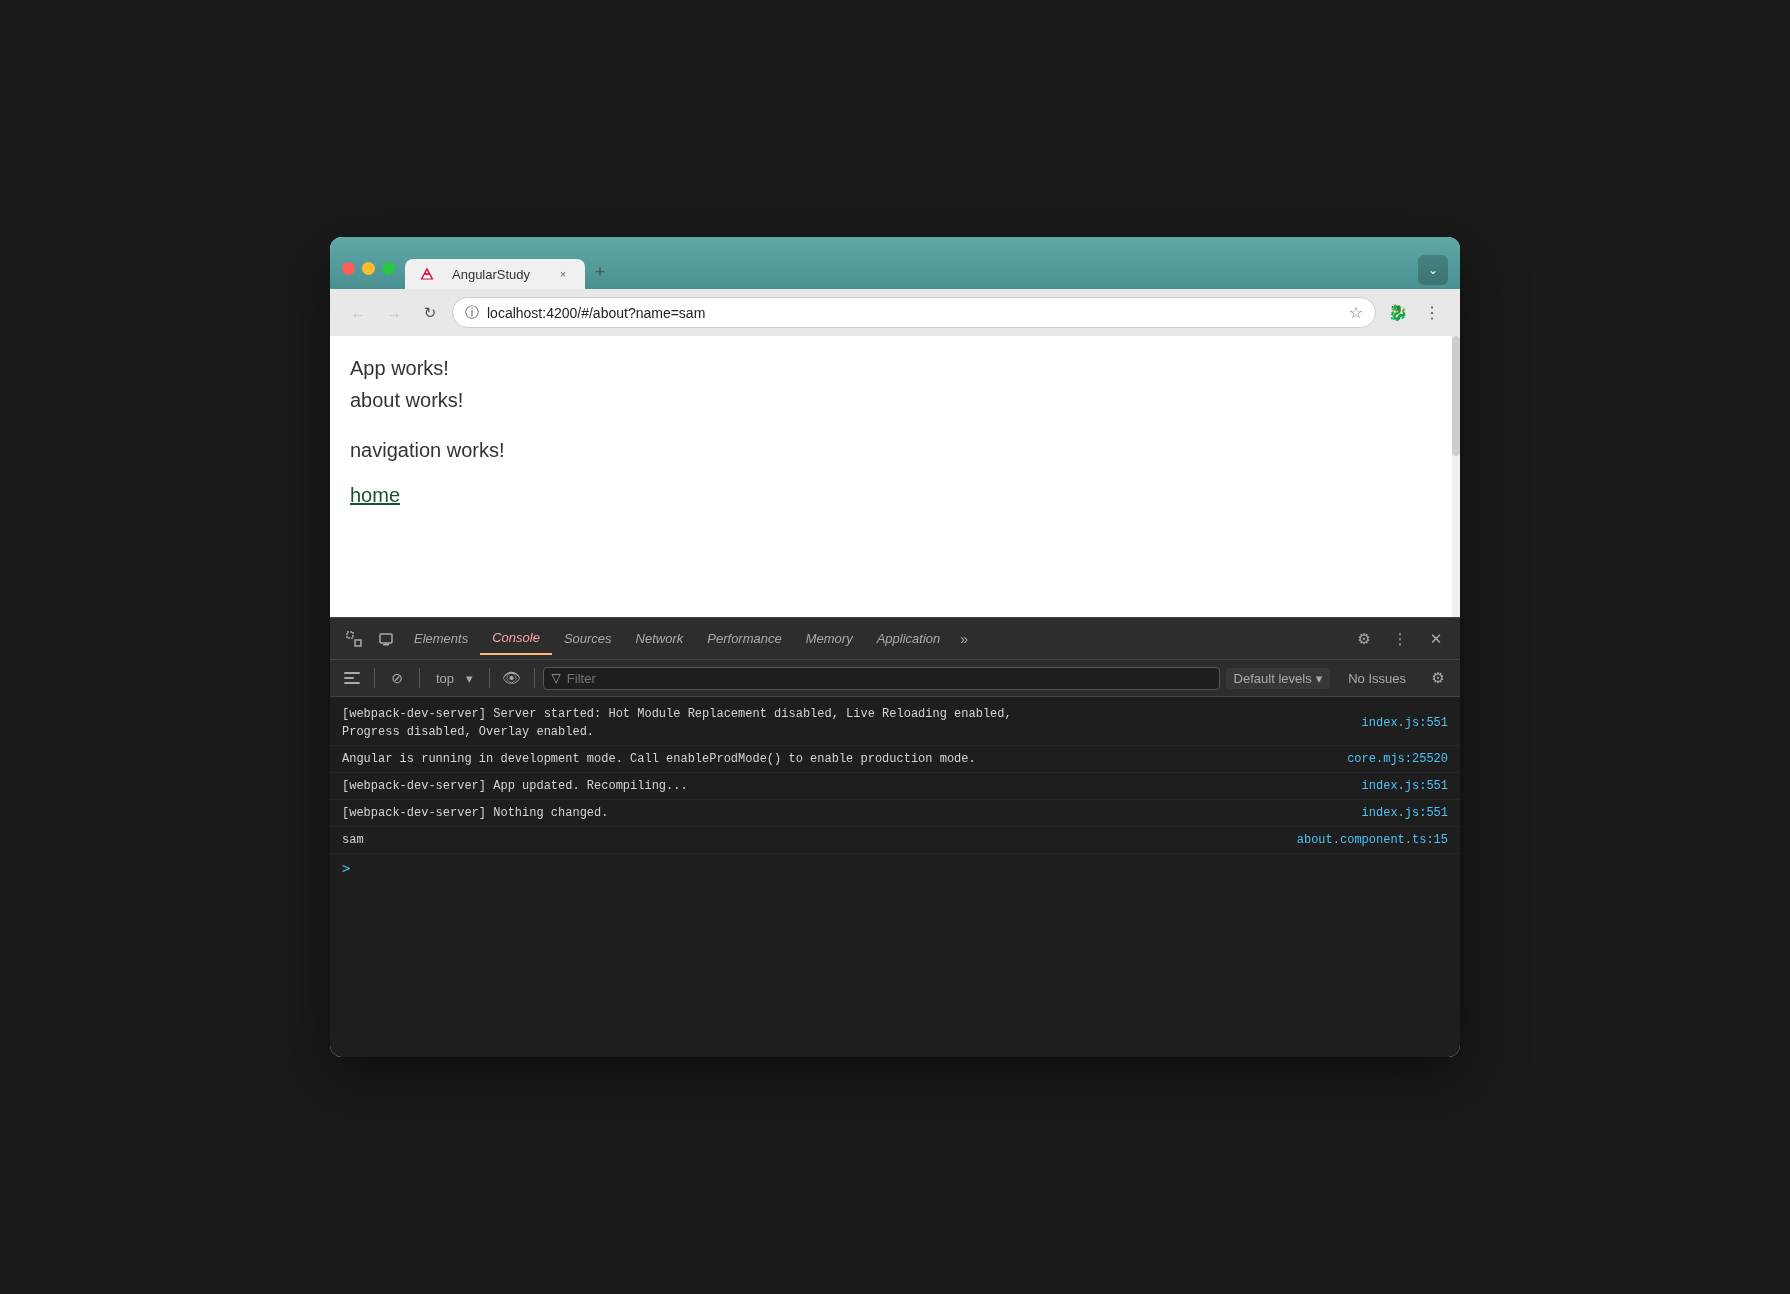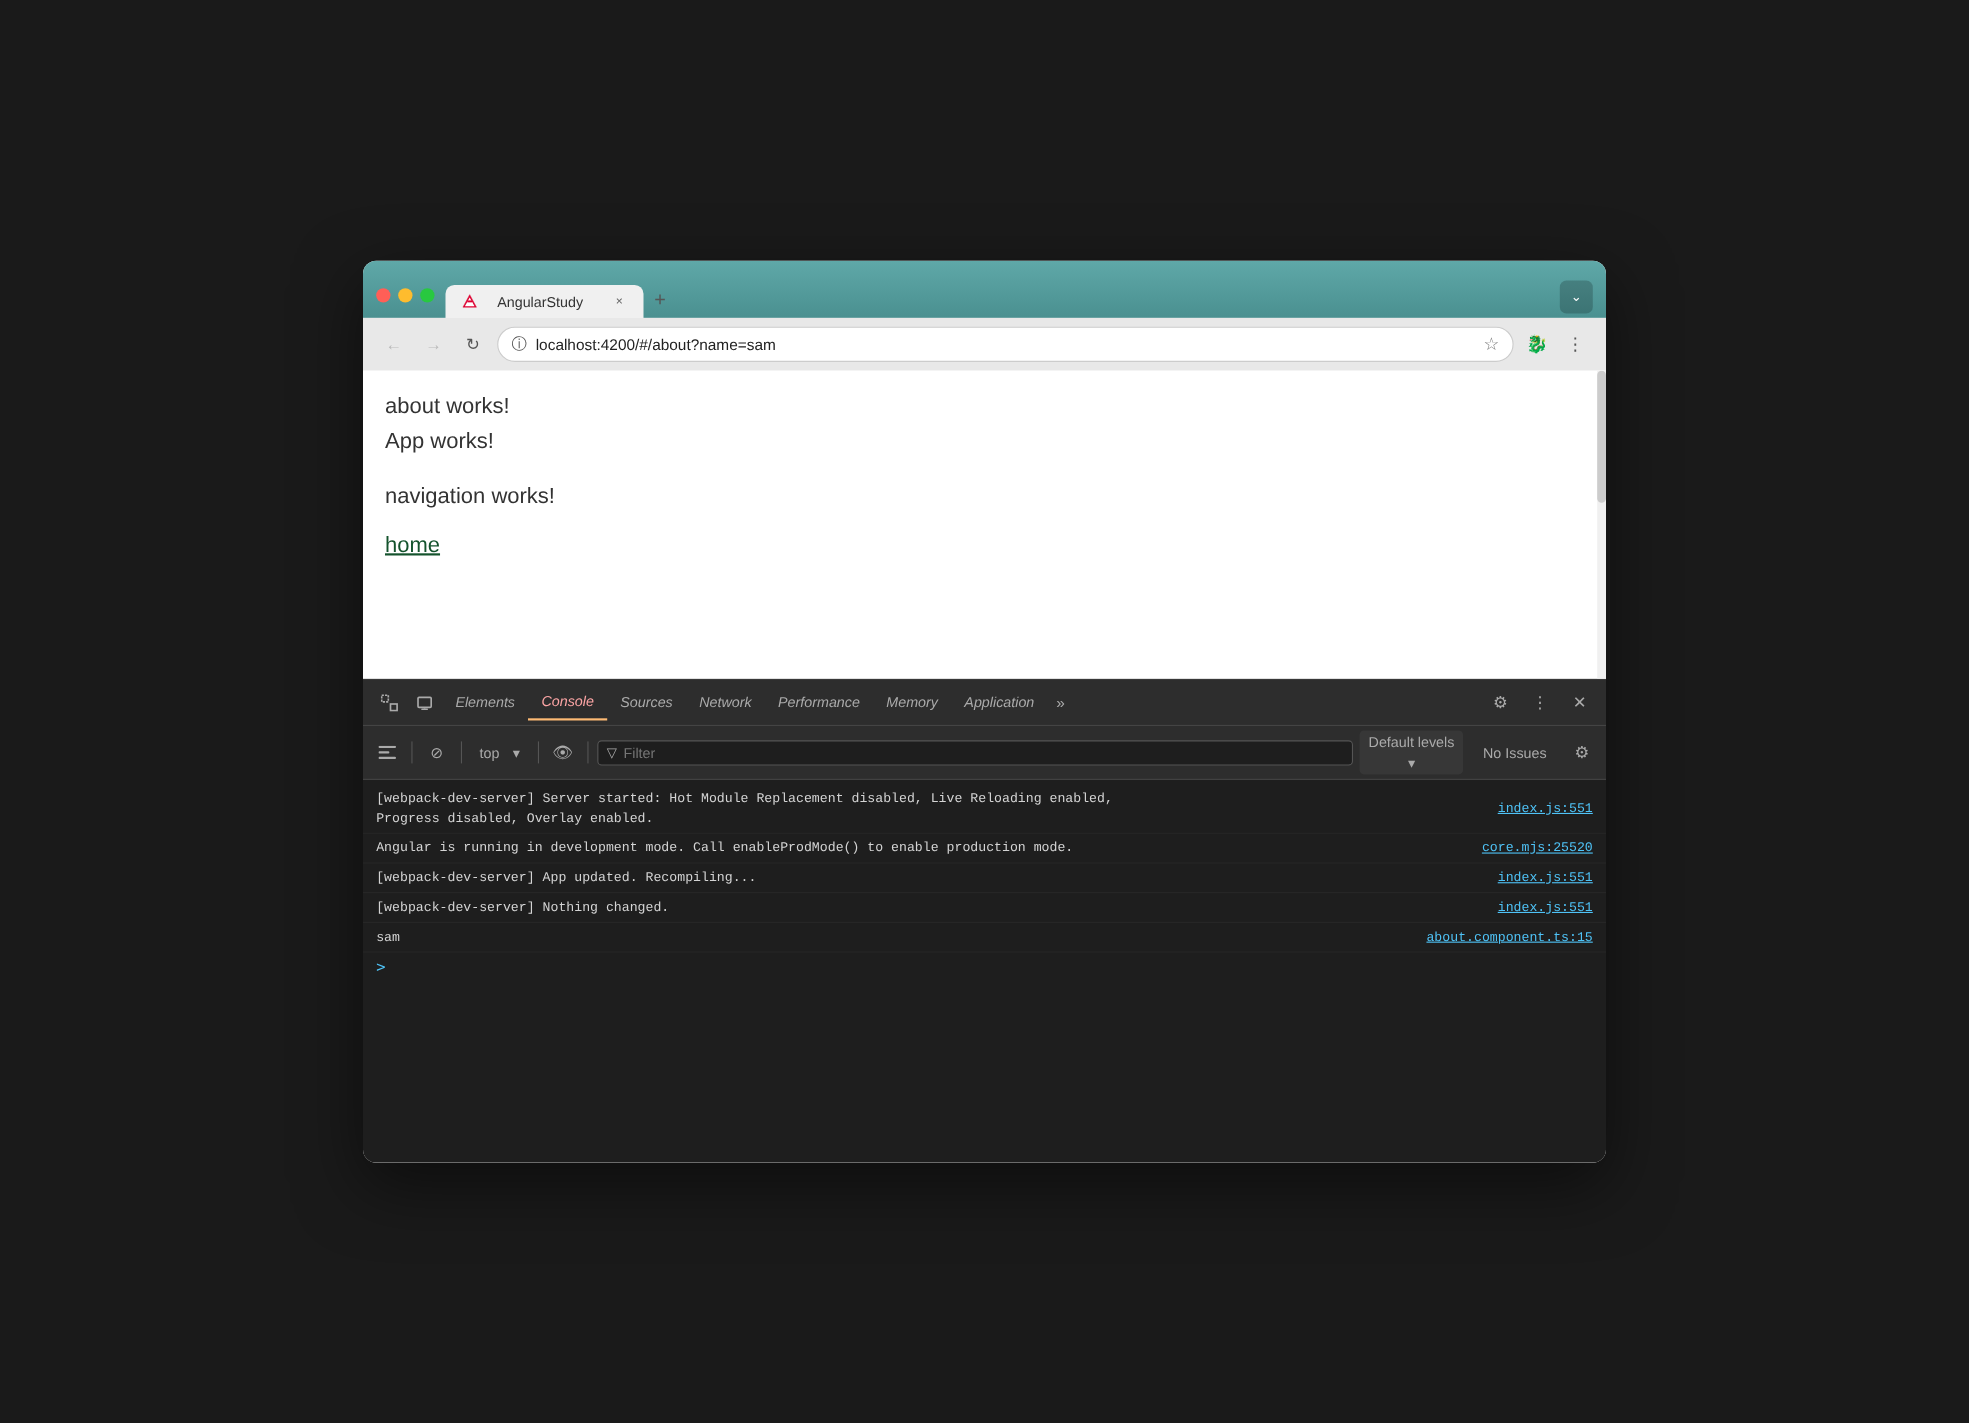--- a/index.html
+++ b/index.html
@@ -335,21 +335,20 @@
     .ct-levels-btn {
       display: flex;
       align-items: center;
       gap: 4px;
       padding: 3px 8px;
       color: #aaa;
       cursor: pointer;
       border-radius: 4px;
       font-size: 13px;
       background: rgba(255,255,255,0.05);
-      flex-direction: column;
     }
     .ct-issues-btn {
       padding: 3px 10px;
       color: #aaa;
       font-size: 13px;
       cursor: pointer;
     }
     .ct-settings-btn {
       width: 28px;
       height: 28px;
@@ -380,21 +379,20 @@
       white-space: pre-wrap;
       word-break: break-all;
       line-height: 1.5;
     }
     .console-line .src {
       color: #4fc3f7;
       font-size: 12px;
       cursor: pointer;
       white-space: nowrap;
       margin-left: 16px;
-      text-decoration: underline;
     }
     .console-prompt {
       padding: 6px 12px;
       display: flex;
       align-items: center;
       gap: 8px;
     }
     .prompt-arrow {
       color: #4fc3f7;
       font-size: 14px;
@@ -448,22 +446,22 @@
       <span class="address-text">localhost:4200/#/about?name=sam</span>
       <span class="address-star">☆</span>
     </div>
     <div class="nav-extras">
       <div class="nav-ext-btn">🐉</div>
       <div class="nav-ext-btn">⋮</div>
     </div>
   </div>
 
   <div class="page-content">
+    <p class="page-text">App works!</p>
     <p class="page-text">about works!</p>
-    <p class="page-text">App works!</p>
     <br>
     <p class="page-text">navigation works!</p>
     <br>
     <a class="page-link">home</a>
     <div class="scrollbar-track">
       <div class="scrollbar-thumb"></div>
     </div>
   </div>
 
   <div class="devtools">

